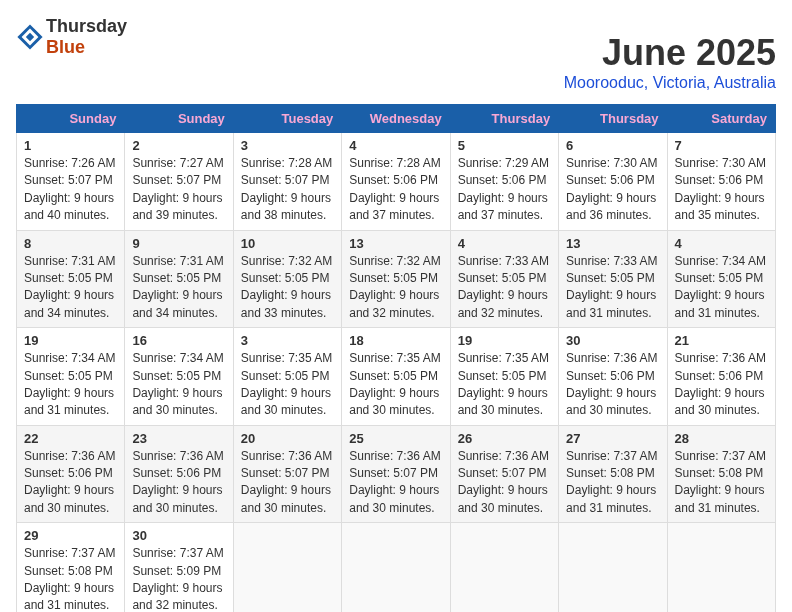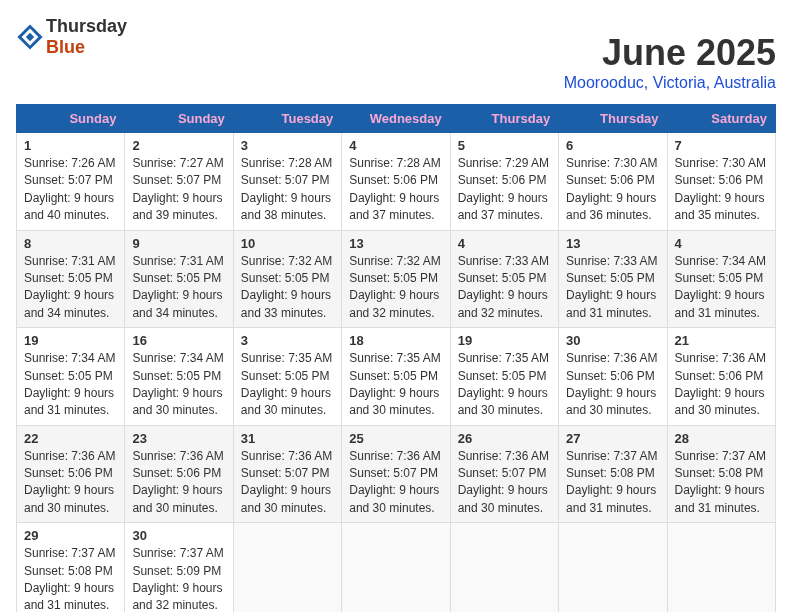--- a/index.html
+++ b/index.html
@@ -308,21 +308,21 @@
         </td>
         <td>
           <span class="day-number">23</span>
         <div class="cell-content">
           Sunrise: 7:36 AM<br>
           Sunset: 5:06 PM<br>
           Daylight: 9 hours and 30 minutes.
         </div>
         </td>
         <td>
-          <span class="day-number">31</span>
+          <span class="day-number">20</span>
         <div class="cell-content">
           Sunrise: 7:36 AM<br>
           Sunset: 5:07 PM<br>
           Daylight: 9 hours and 30 minutes.
         </div>
         </td>
         <td>
           <span class="day-number">25</span>
         <div class="cell-content">
           Sunrise: 7:36 AM<br>

